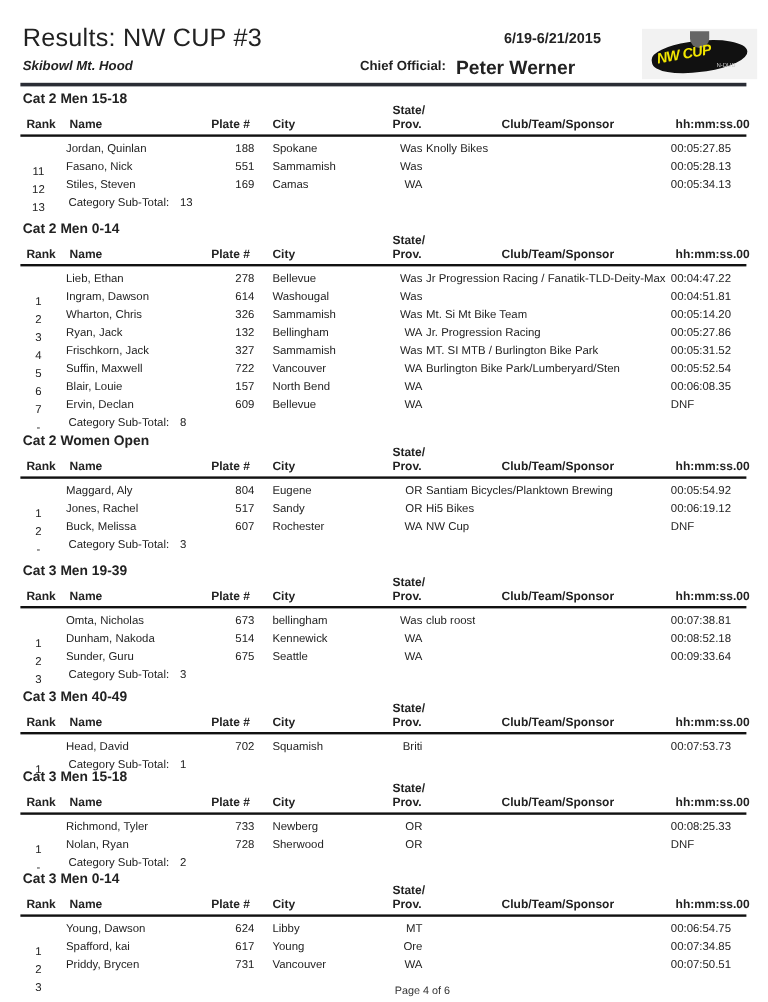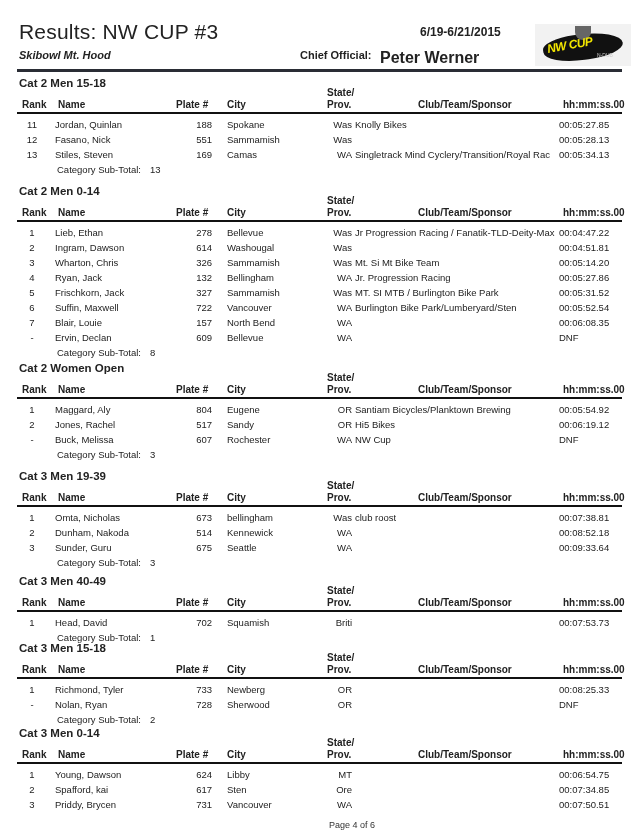--- a/index.html
+++ b/index.html
@@ -29,21 +29,21 @@
   .h-plate { left: 176px; top: 22px; }
   .h-city { left: 227px; top: 22px; }
   .h-state1 { left: 327px; top: 10px; }
   .h-state2 { left: 327px; top: 22px; }
   .h-club { left: 418px; top: 22px; }
   .h-time { left: 563px; top: 22px; }
   .sec-rule { position: absolute; left: 17px; top: 35px; width: 605px; height: 2px; background: #111; }
   .rows { position: absolute; left: 0; top: 42px; width: 640px; }
   .row { position: relative; height: 15px; font-size: 9.5px; color: #222; }
   .row span { position: absolute; top: 0; white-space: nowrap; }
-  .c-rank { left: 28px; width: 14px; text-align: center; transform: translateX(-3px); }
+  .c-rank { left: 28px; width: 14px; text-align: center; transform: translateX(-3px); margin-top: 19px; }
   .c-name { left: 55px; }
   .c-plate { left: 178px; width: 34px; text-align: right; }
   .c-city { left: 227px; }
   .c-state { left: 320px; width: 32px; text-align: right; }
   .c-club { left: 355px; max-width: 204px; overflow: hidden; }
   .c-time { left: 559px; }
   .subtotal { position: relative; height: 15px; font-size: 9.5px; color: #222; }
   .subtotal .lbl { position: absolute; left: 57px; }
   .subtotal .val { position: absolute; left: 150px; }
   .footer { position: absolute; left: 0; width: 640px; top: 820px; text-align: center; font-size: 9px; color: #333; margin-left: 32px; }
@@ -96,21 +96,20 @@
           <span class="c-state">Was</span>
           <span class="c-club"></span>
           <span class="c-time">00:05:28.13</span>
         </div>
         <div class="row">
           <span class="c-rank">13</span>
           <span class="c-name">Stiles, Steven</span>
           <span class="c-plate">169</span>
           <span class="c-city">Camas</span>
           <span class="c-state">WA</span>
-          <span class="c-club">Singletrack Mind Cyclery/Transition/Royal Rac</span>
           <span class="c-time">00:05:34.13</span>
         </div>
         <div class="subtotal">
           <span class="lbl">Category Sub-Total:</span>
           <span class="val">13</span>
         </div>
       </div>
     </div>
     <div class="section" style="top: 185px;">
       <div class="cat-title">Cat 2 Men 0-14</div>
@@ -373,21 +372,21 @@
           <span class="c-plate">624</span>
           <span class="c-city">Libby</span>
           <span class="c-state">MT</span>
           <span class="c-club"></span>
           <span class="c-time">00:06:54.75</span>
         </div>
         <div class="row">
           <span class="c-rank">2</span>
           <span class="c-name">Spafford, kai</span>
           <span class="c-plate">617</span>
-          <span class="c-city">Sten</span>
+          <span class="c-city">Young</span>
           <span class="c-state">Ore</span>
           <span class="c-club"></span>
           <span class="c-time">00:07:34.85</span>
         </div>
         <div class="row">
           <span class="c-rank">3</span>
           <span class="c-name">Priddy, Brycen</span>
           <span class="c-plate">731</span>
           <span class="c-city">Vancouver</span>
           <span class="c-state">WA</span>

